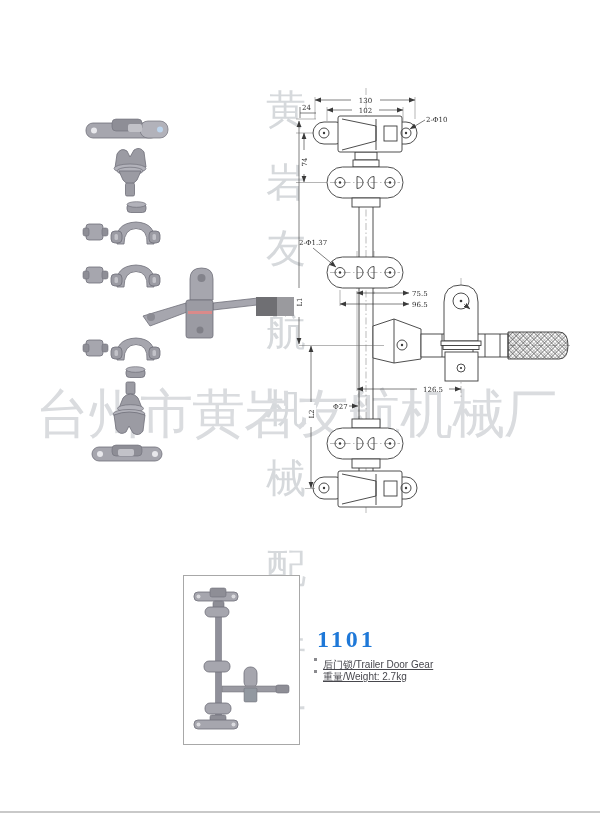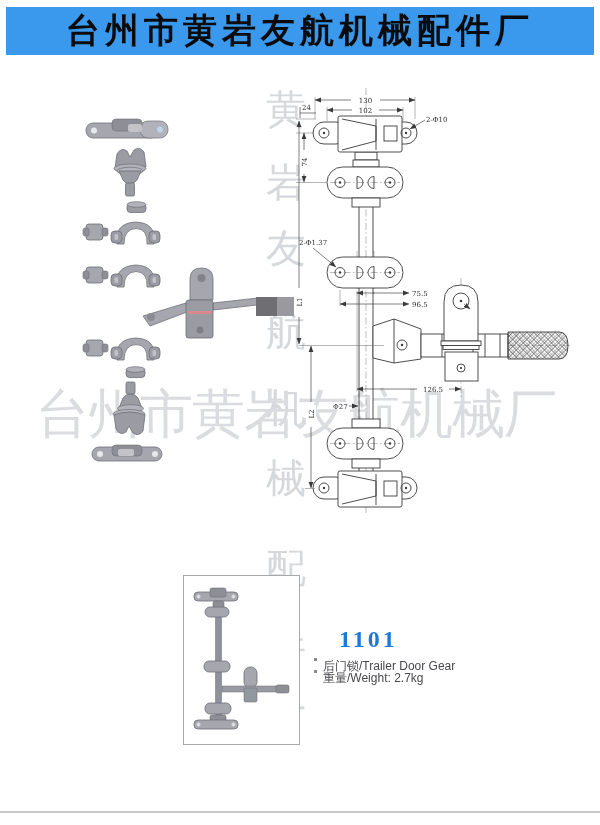--- a/index.html
+++ b/index.html
@@ -11,46 +11,43 @@
           font-weight:900;font-size:34px;letter-spacing:5px;white-space:nowrap;}
   .wm-v{position:absolute;left:263px;width:46px;text-align:center;font-size:40px;line-height:42px;
         color:var(--watermark,#d6d9dc);font-family:"DejaVu Serif",serif;z-index:0;}
   .wm-h{position:absolute;left:36px;top:386px;font-size:53px;line-height:56px;letter-spacing:-1px;
         color:var(--watermark2,#dadcdf);font-family:"DejaVu Serif",serif;z-index:0;white-space:nowrap;}
   .layer{position:absolute;z-index:1;}
   .artifact{position:absolute;left:256px;top:297px;width:38px;height:19px;z-index:2;
         background:linear-gradient(90deg,#6f6f73 55%,#9a9a9e 55%);}
   .photo-box{position:absolute;left:183px;top:575px;width:115px;height:168px;background:#fff;
         border:1px solid #a8a8a8;z-index:1;}
-  .model{position:absolute;left:339px;top:626px;font-family:"Liberation Serif","DejaVu Serif",serif;
+  .model{position:absolute;left:317px;top:626px;font-family:"Liberation Serif","DejaVu Serif",serif;
         font-weight:bold;font-size:24px;letter-spacing:3px;color:var(--model-blue,#1e78d8);z-index:2;}
-  .spec{position:absolute;left:314px;font-size:12px;color:#47474d;z-index:2;display:flex;align-items:flex-start;}
+  .spec{position:absolute;left:314px;font-size:10px;color:#47474d;z-index:2;display:flex;align-items:flex-start;text-decoration:underline;}
   .spec .bullet{display:inline-block;width:3px;height:3px;background:#8a8a8e;margin-right:6px;}
   .bottom-rule{position:absolute;left:0;top:811px;width:600px;height:2px;background:#c9c9c9;}
   
   .k{stroke:var(--line,#3a3a3a);stroke-width:0.9;fill:none;}
   .w{stroke:var(--line,#3a3a3a);stroke-width:0.9;fill:#fff;}
   .cl{stroke:#8f8f8f;stroke-width:0.6;fill:none;stroke-dasharray:7 2.5 1.5 2.5;}
   .dm{stroke:var(--line,#3a3a3a);stroke-width:0.65;fill:none;}
   .thin{stroke:#6a6a6a;stroke-width:0.5;fill:none;}
   .tx{fill:#2e2e2e;font-family:"DejaVu Serif",serif;font-size:7px;}
   .p1{fill:#a6a6ae;stroke:#70707a;stroke-width:0.8;}
   .p2{fill:#9b9ba3;stroke:#6f6f79;stroke-width:0.8;}
   .p3{fill:#b2b2ba;stroke:#70707a;stroke-width:0.7;}
   .p4{fill:#8e8e96;stroke:#70707a;stroke-width:0.6;}
   .p5{fill:#c2c2c8;stroke:none;}
 </style>
 </head>
 <body>
 
 <div class="page">
 
-  <div class="banner">
-    <span class="banner-title">台州市黄岩友航机械配件厂</span>
-  </div>
 
   <div class="wm-v" style="top:88px">黄</div>
   <div class="wm-v" style="top:161px">岩</div>
   <div class="wm-v" style="top:227px">友</div>
   <div class="wm-v" style="top:310px">航</div>
   <div class="wm-v" style="top:387px">机</div>
   <div class="wm-v" style="top:457px">械</div>
   <div class="wm-v" style="top:547px">配</div>
   <div class="wm-v" style="top:626px">件</div>
   <div class="wm-v" style="top:702px">厂</div>

